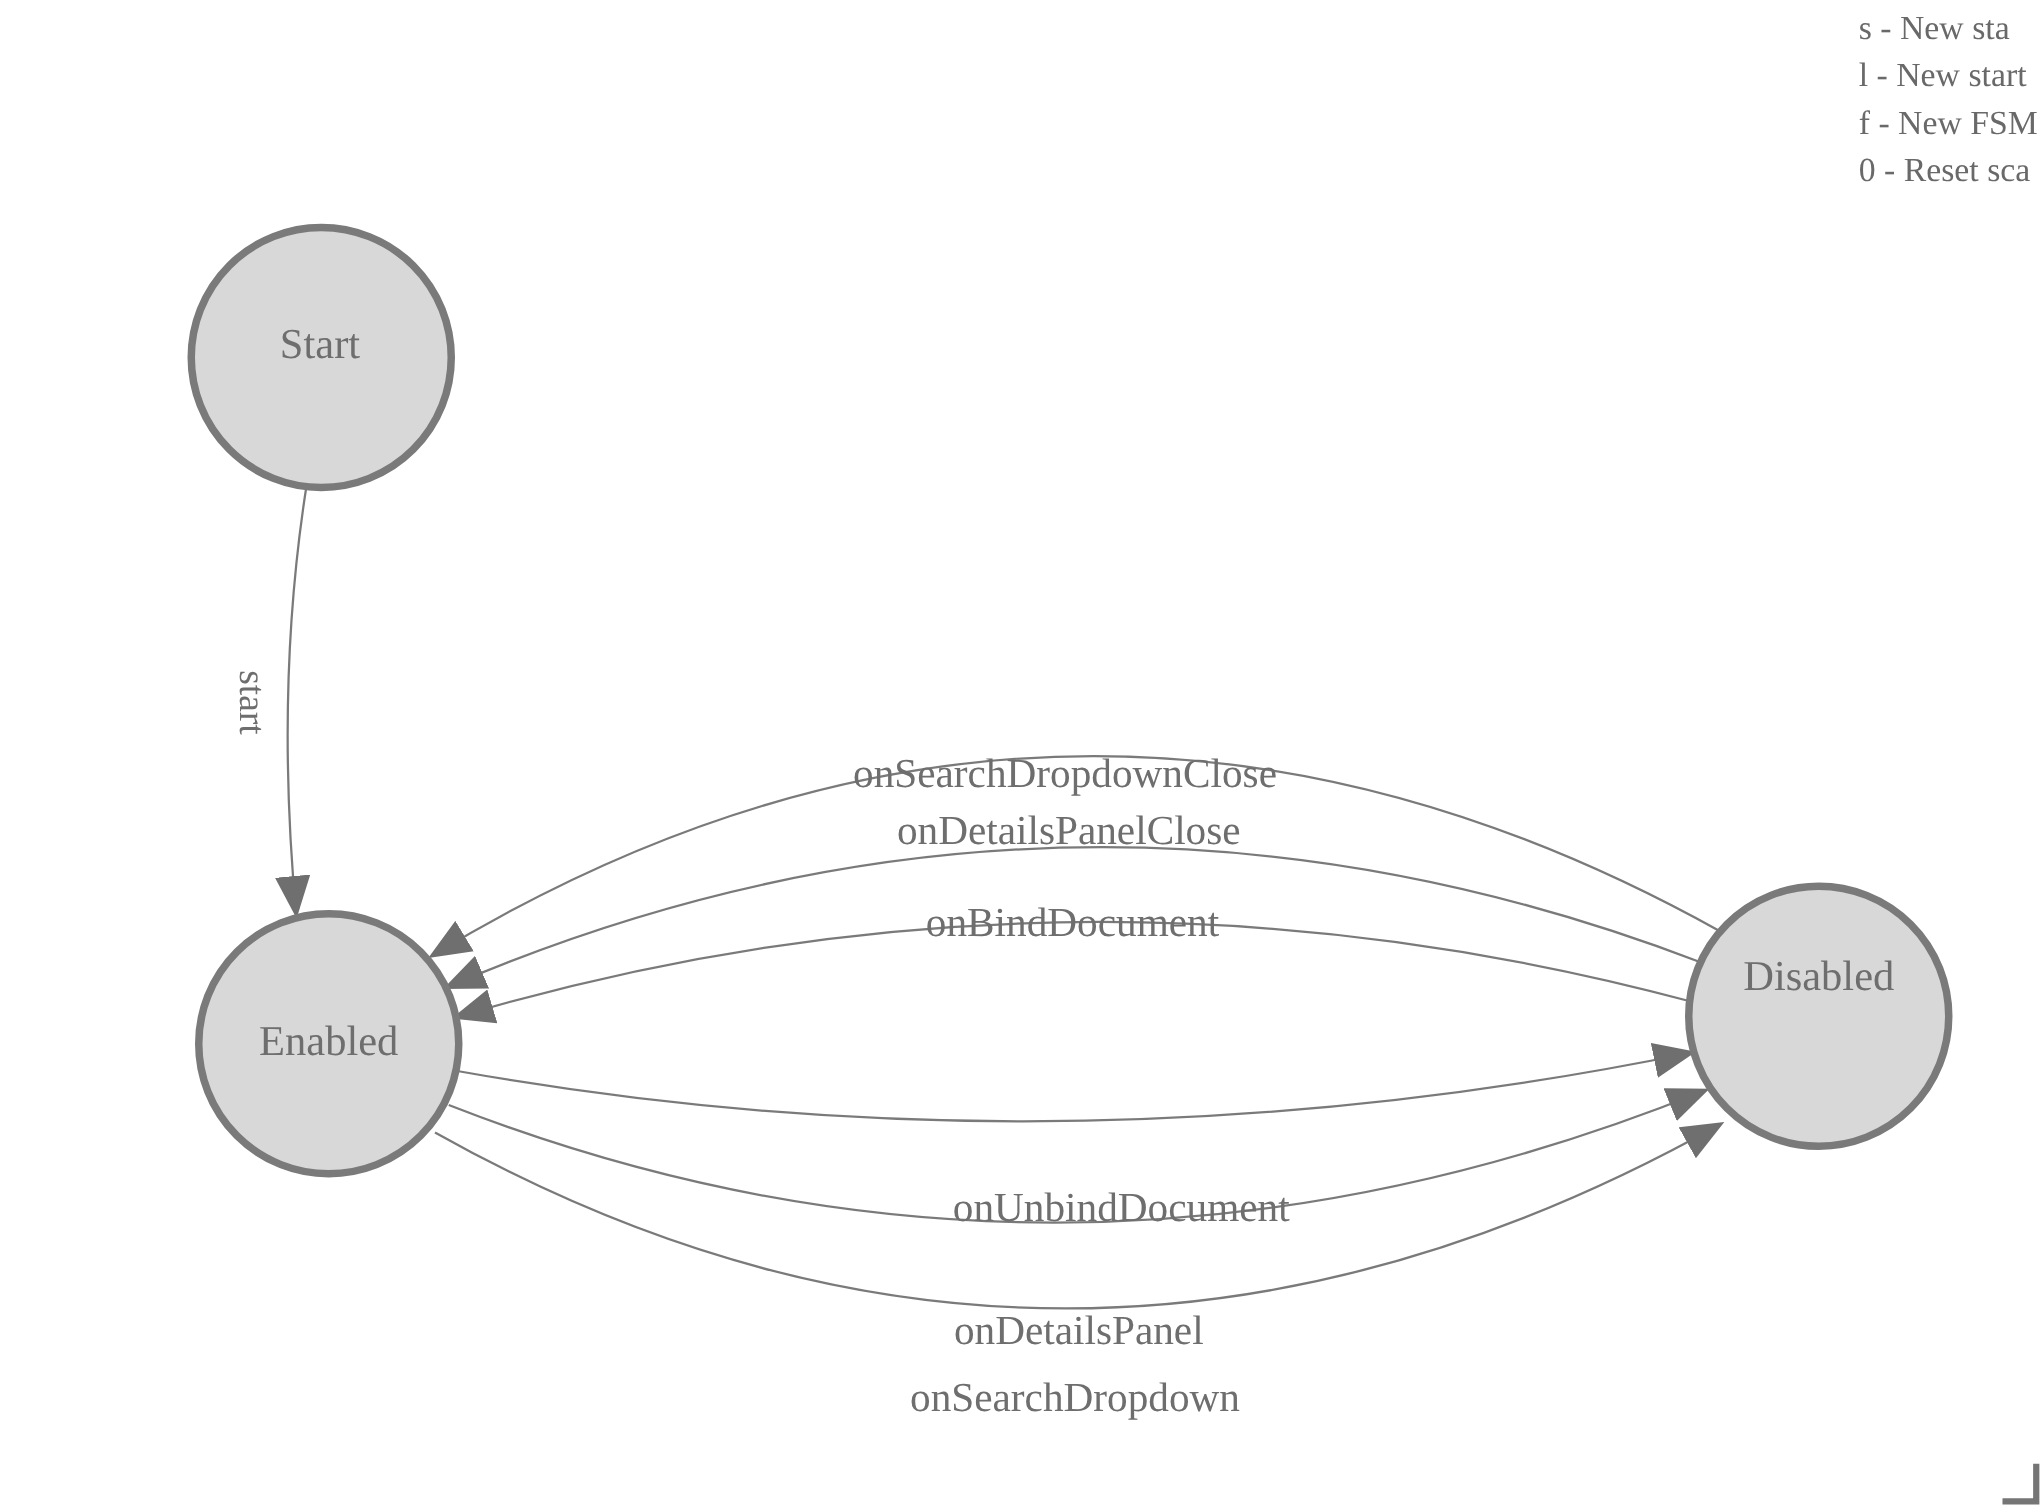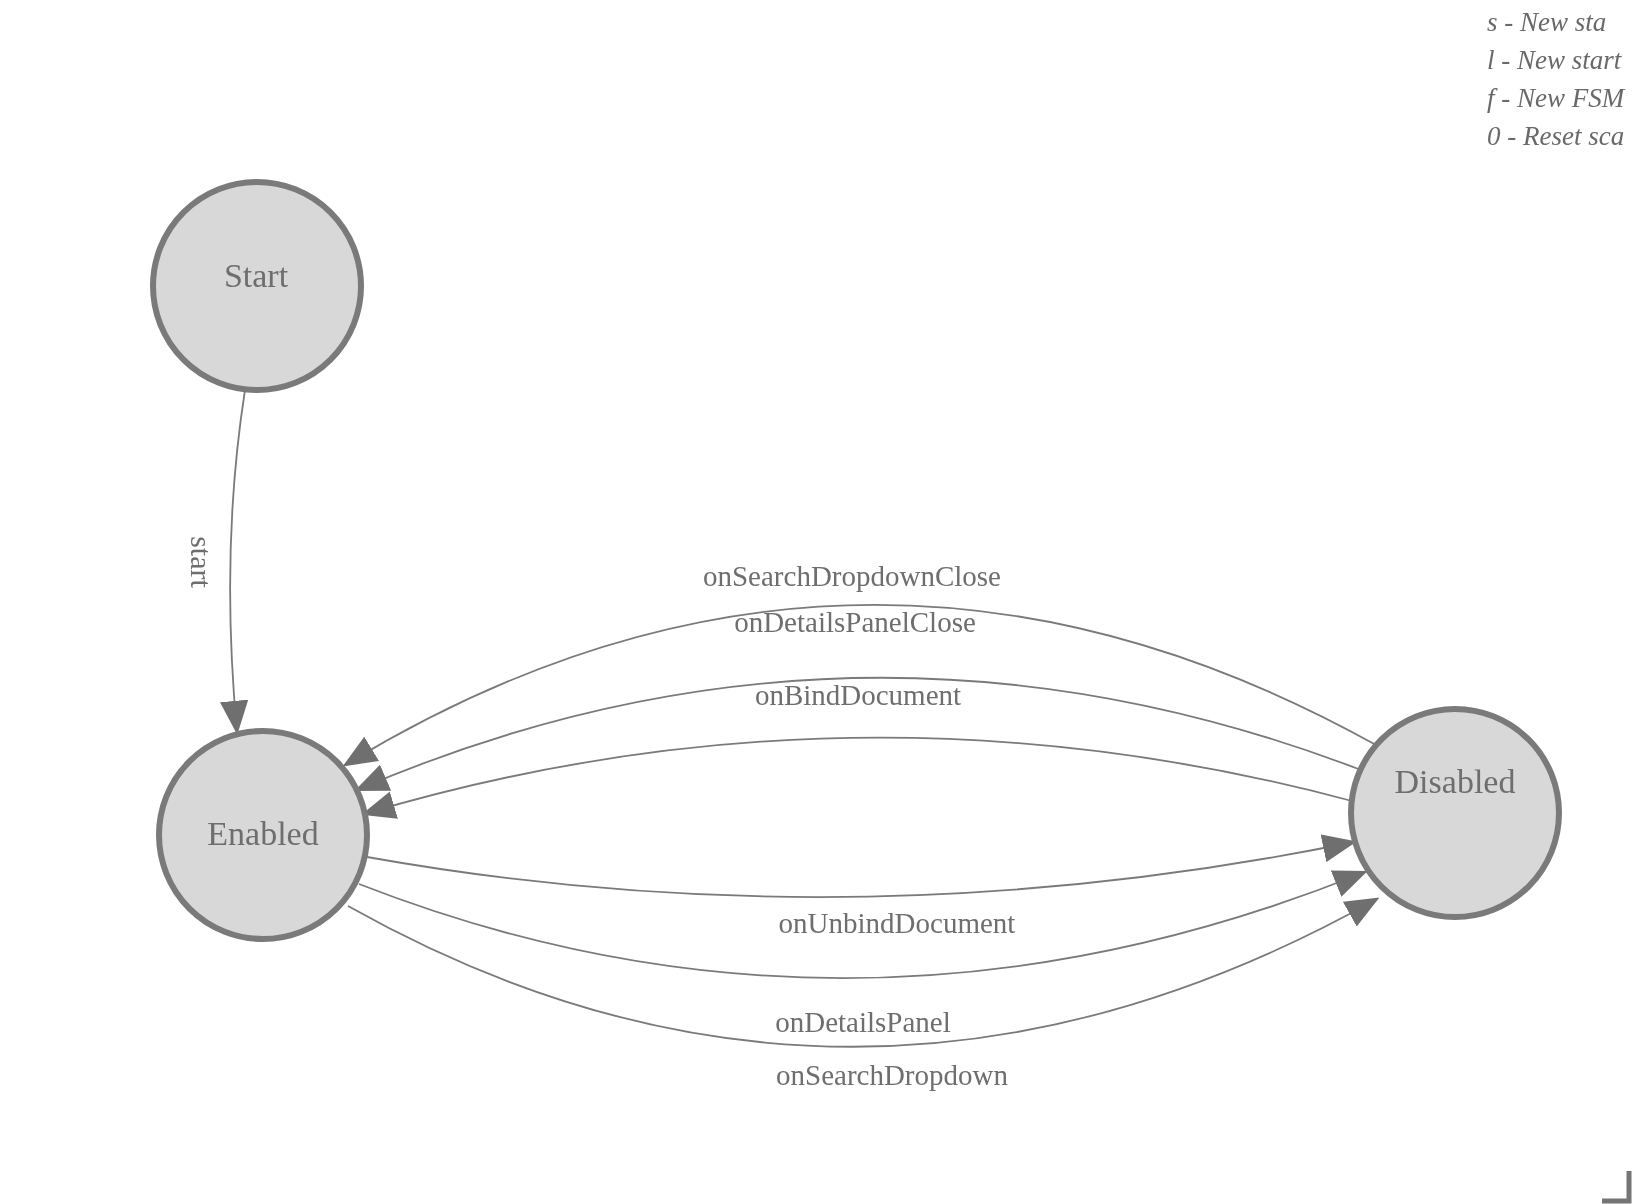--- a/index.html
+++ b/index.html
@@ -23,35 +23,35 @@
     position: absolute;
     transform: translate(-50%, -50%);
     white-space: nowrap;
     color: #6e6e6e;
     pointer-events: none;
   }
   .node-label {
     font-size: 34px;
   }
   .edge-label {
-    font-size: 29px;
+    font-size: 33px;
+    margin-top: 44px;
   }
   .start-edge-label {
     font-size: 30px;
     transform: translate(-50%, -50%) rotate(90deg);
   }
   .legend {
     position: absolute;
     left: 1487px;
     top: 3px;
     font-size: 27px;
     line-height: 38px;
     color: #696969;
     white-space: nowrap;
-    font-style: italic;
   }
   .edge {
     fill: none;
     stroke: #7a7a7a;
     stroke-width: 1.8;
   }
   .state {
     fill: #d8d8d8;
     stroke: #7a7a7a;
     stroke-width: 6;
@@ -94,20 +94,20 @@
 <div class="label node-label" style="left:1455px; top:782px;">Disabled</div>
 
 <div class="label start-edge-label" style="left:201px; top:562px;">start</div>
 
 <div class="label edge-label" style="left:852px; top:576px;">onSearchDropdownClose</div>
 <div class="label edge-label" style="left:855px; top:622px;">onDetailsPanelClose</div>
 <div class="label edge-label" style="left:858px; top:695px;">onBindDocument</div>
 
 <div class="label edge-label" style="left:897px; top:923px;">onUnbindDocument</div>
 <div class="label edge-label" style="left:863px; top:1022px;">onDetailsPanel</div>
-<div class="label edge-label" style="left:892px; top:1075px;">onSearchDropdown</div>
+<div class="label edge-label" style="left:860px; top:1075px;">onSearchDropdown</div>
 
 <div class="legend">
   <div>s - New sta</div>
   <div>l - New start</div>
   <div>f - New FSM</div>
   <div>0 - Reset sca</div>
 </div>
 
 </body></html>

